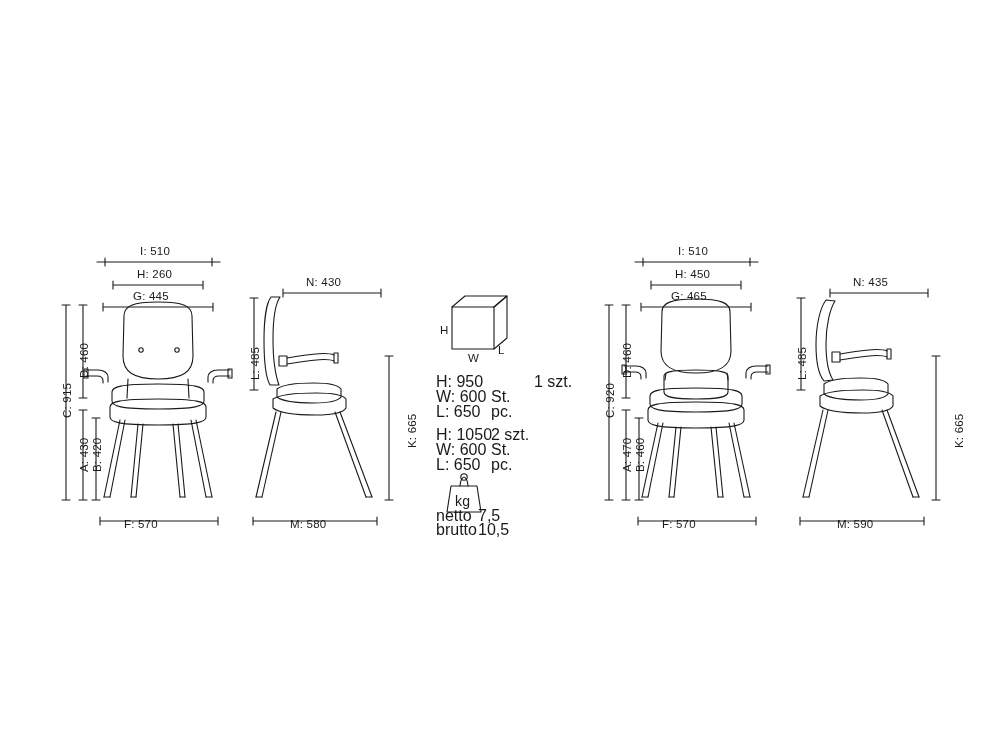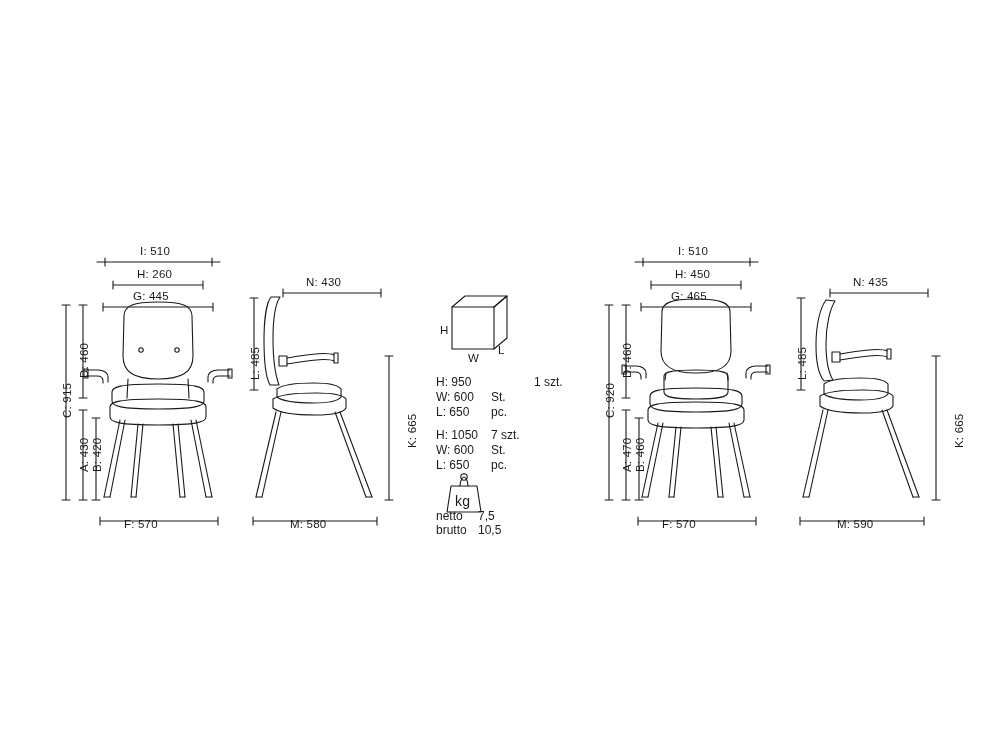--- a/index.html
+++ b/index.html
@@ -1,21 +1,21 @@
 <!DOCTYPE html>
 <html><head>
 <meta charset="utf-8">
 <style>
   html,body{margin:0;padding:0;background:#ffffff;}
   body{width:1000px;height:755px;font-family:"Liberation Sans",sans-serif;color:#1a1a1a;position:relative;overflow:hidden;}
   .stage{position:absolute;left:0;top:0;width:816px;height:755px;}
   .lbl{position:absolute;font-size:11.5px;color:#1a1a1a;white-space:nowrap;letter-spacing:.2px;}
   .rot{transform:rotate(-90deg);transform-origin:0 0;}
   svg{position:absolute;left:0;top:0;overflow:visible;}
-  .box-info{position:absolute;font-size:12px;line-height:14px;color:#1a1a1a;white-space:nowrap;}
+  .box-info{position:absolute;font-size:16px;line-height:14px;color:#1a1a1a;white-space:nowrap;}
 </style>
 </head>
 <body>
 
 <div class="stage">
 
   <svg width="1000" height="755" viewBox="0 0 1000 755">
     <g fill="none" stroke="#1a1a1a" stroke-width="1.1" stroke-linecap="round" stroke-linejoin="round">
 
       <path d="M124 316 C124 306 133 302 158 302 C183 302 192 306 192 316 L193 356 C193 372 182 379 158 379 C134 379 123 372 123 356 Z"></path>
@@ -198,21 +198,21 @@
   <div class="box-info" style="left:436px;top:375px;">H: 950</div>
   <div class="box-info" style="left:436px;top:390px;">W: 600</div>
   <div class="box-info" style="left:436px;top:405px;">L: 650</div>
   <div class="box-info" style="left:491px;top:375px;margin-left:43px;">1 szt.</div>
   <div class="box-info" style="left:491px;top:390px;">St.</div>
   <div class="box-info" style="left:491px;top:405px;">pc.</div>
 
   <div class="box-info" style="left:436px;top:428px;">H: 1050</div>
   <div class="box-info" style="left:436px;top:443px;">W: 600</div>
   <div class="box-info" style="left:436px;top:458px;">L: 650</div>
-  <div class="box-info" style="left:491px;top:428px;">7 szt.</div>
+  <div class="box-info" style="left:491px;top:428px;">2 szt.</div>
   <div class="box-info" style="left:491px;top:443px;">St.</div>
   <div class="box-info" style="left:491px;top:458px;">pc.</div>
 
   <div class="lbl" style="left:455px;top:493px;font-size:14px;">kg</div>
   <div class="box-info" style="left:436px;top:509px;">netto</div>
   <div class="box-info" style="left:478px;top:509px;">7,5</div>
   <div class="box-info" style="left:436px;top:523px;">brutto</div>
   <div class="box-info" style="left:478px;top:523px;">10,5</div>
 
 </div>

